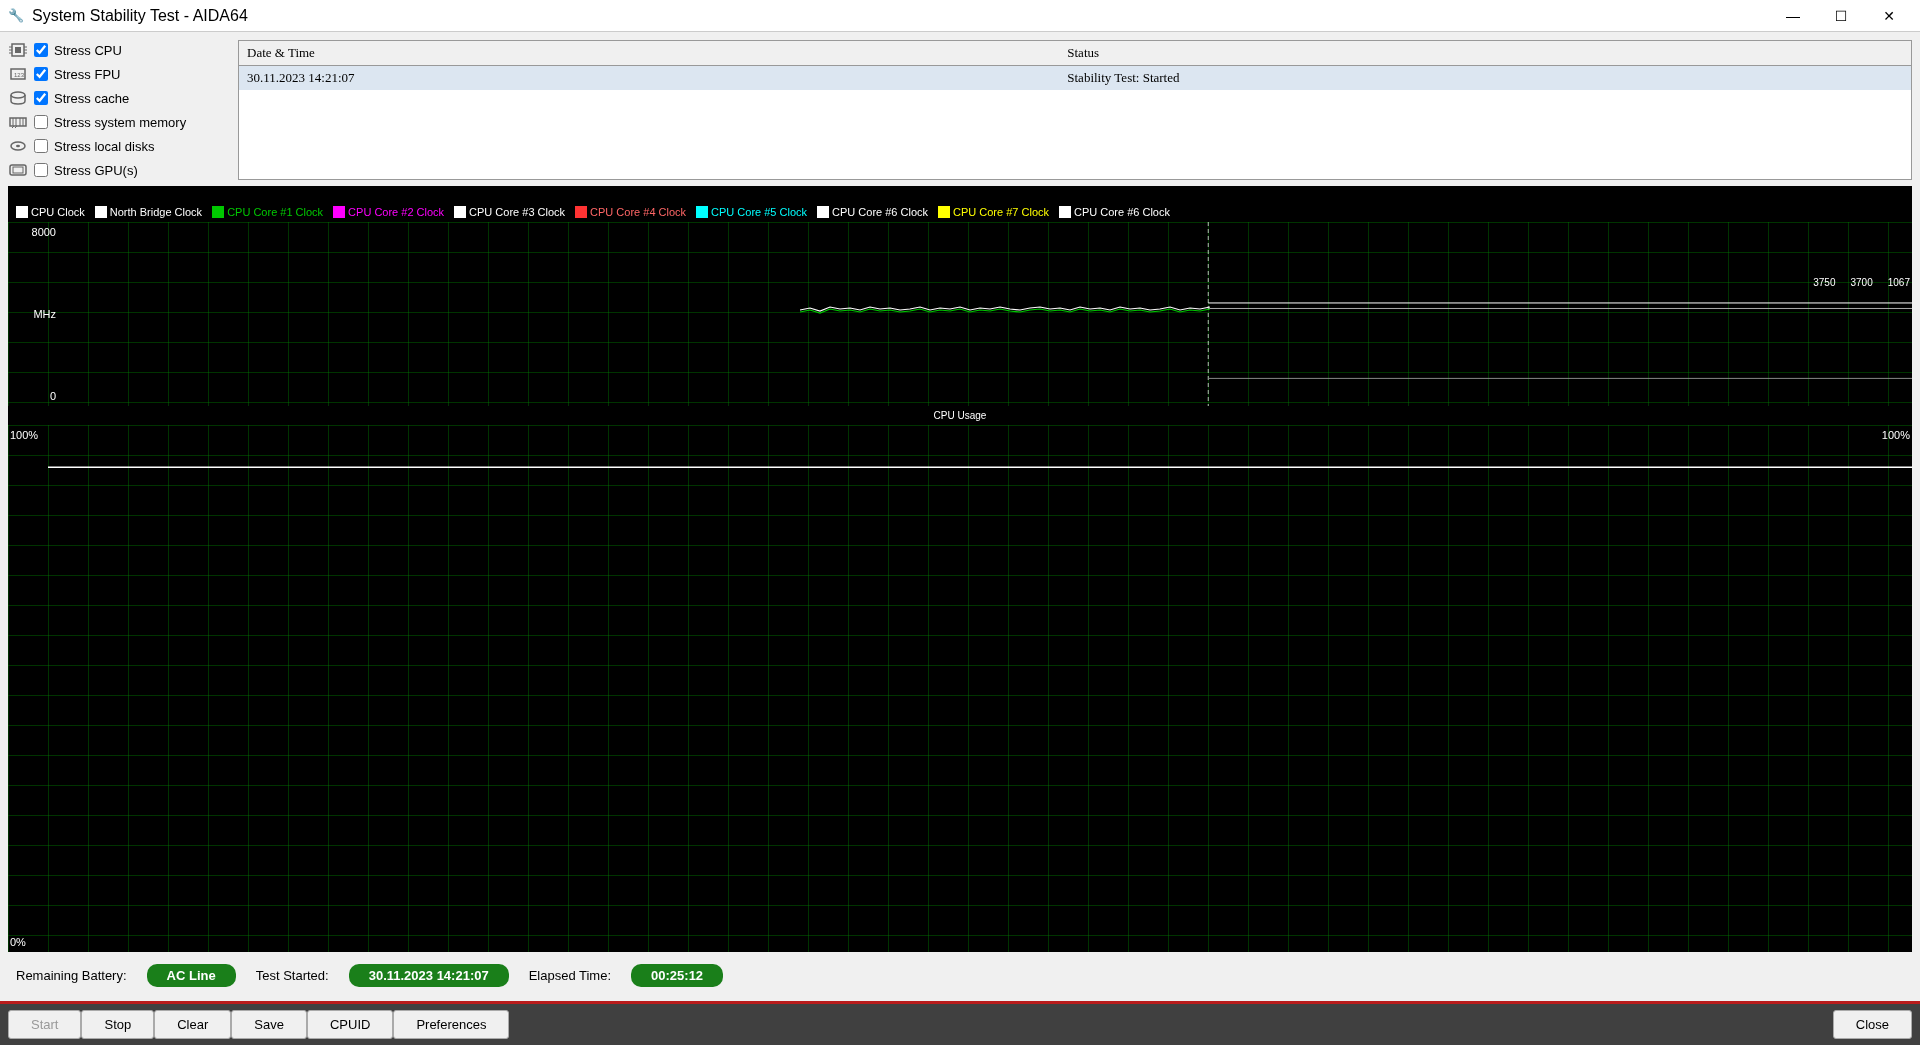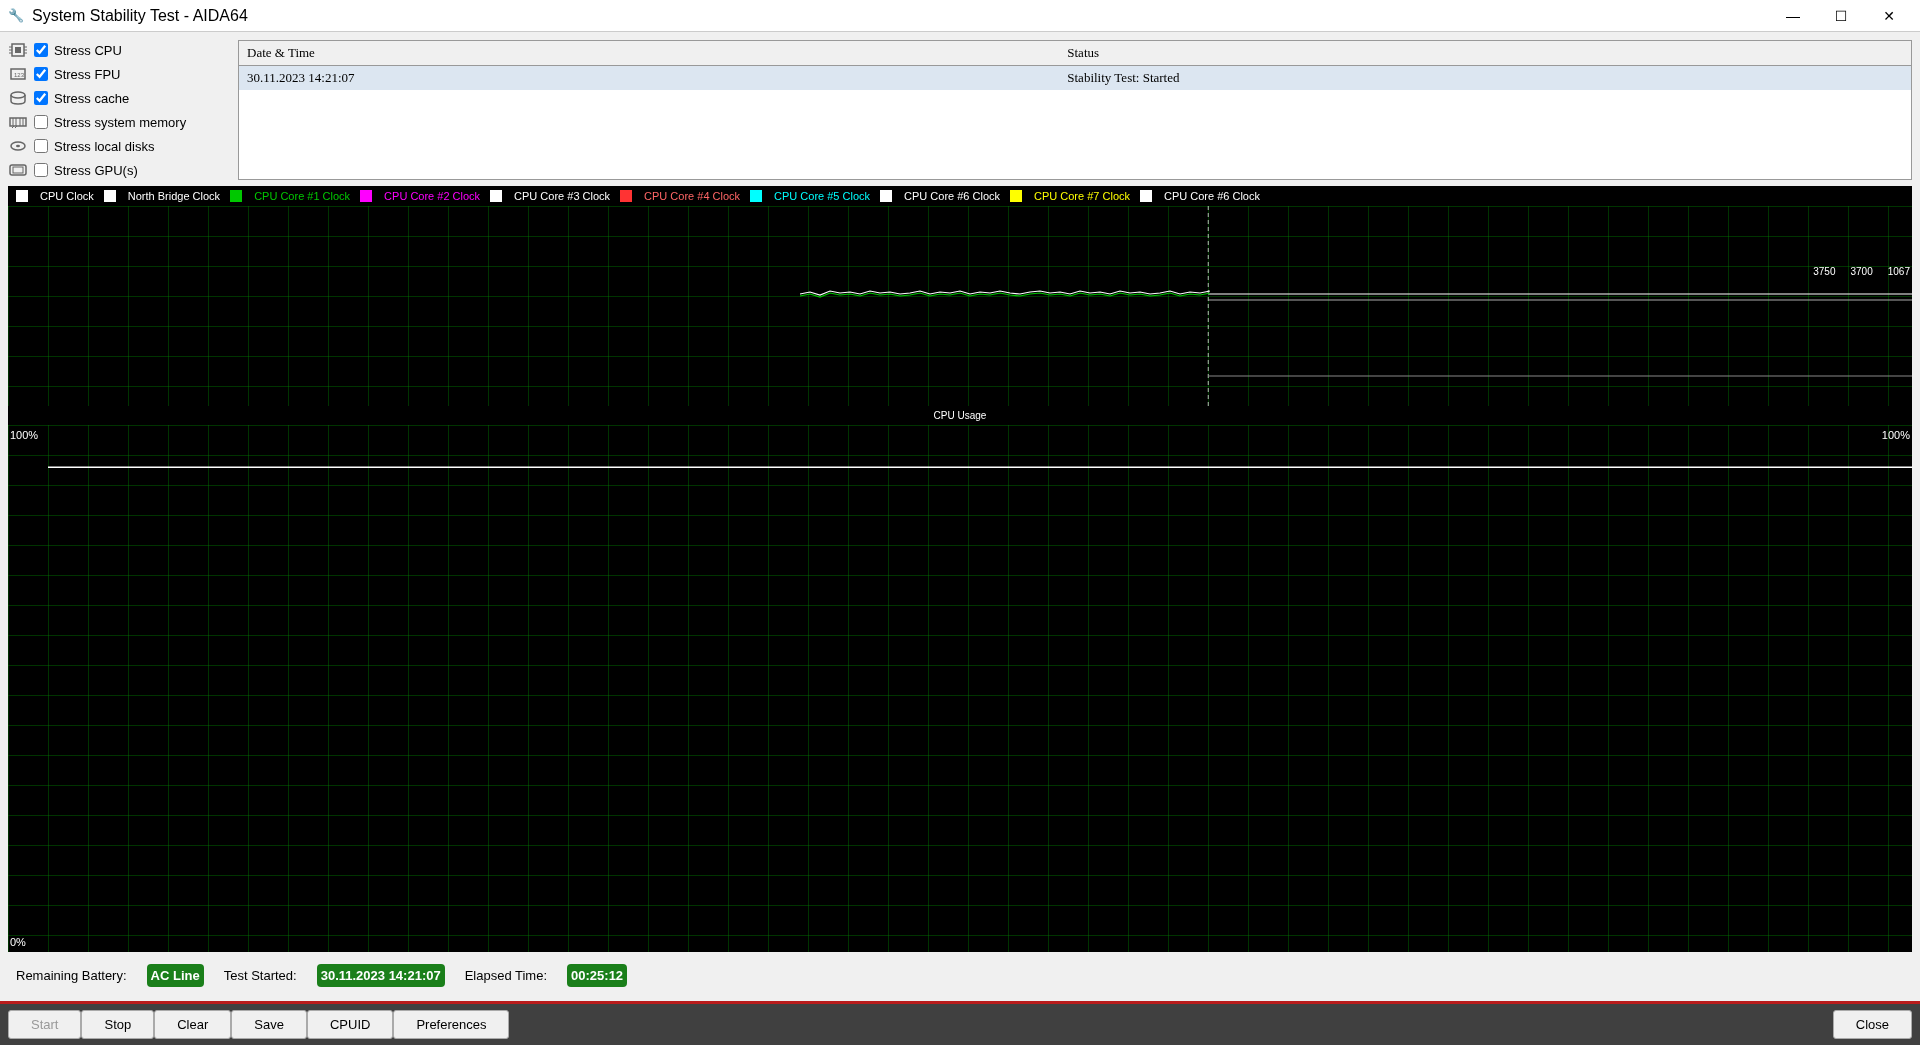--- a/index.html
+++ b/index.html
@@ -173,22 +173,23 @@
     .chart-legend {
       display: flex;
       flex-wrap: wrap;
       gap: 2px 10px;
       padding: 4px 8px;
       background: #000;
     }
     .legend-item {
       display: flex;
       align-items: center;
-      gap: 12px;
+      gap: 3px;
       font-size: 11px;
+      margin-top: 16px;
     }
     .legend-checkbox {
       width: 12px;
       height: 12px;
       background: #fff;
       border: none;
       flex-shrink: 0;
     }
     .legend-text {
       color: #fff;
@@ -230,24 +231,24 @@
       background: #f0f0f0;
       flex-shrink: 0;
     }
     .info-label {
       font-size: 13px;
       color: #000;
     }
     .info-value {
       background: #1a7f1a;
       color: #fff;
-      padding: 4px 4px;
+      padding: 4px 20px;
       font-size: 13px;
       font-weight: bold;
-      border-radius: 4px;
+      border-radius: 10px;
     }
 
     
     .button-bar {
       display: flex;
       align-items: center;
       padding: 6px 8px;
       background: #404040;
       border-top: 3px solid #b91c1c;
       flex-shrink: 0;
@@ -427,20 +428,25 @@
           <span class="legend-text" style="color:#ffff00;">CPU Core #7 Clock</span>
         </div>
         <div class="legend-item">
           <div class="legend-checkbox" style="background:#fff;"></div>
           <span class="legend-text">CPU Core #6 Clock</span>
         </div>
       </div>
 
       <div class="chart-area grid-bg" style="position:relative; flex:1;">
 
+        <div style="position:absolute;left:0;top:0;width:52px;height:100%;display:flex;flex-direction:column;justify-content:space-between;padding:4px 0;z-index:2;">
+          <span style="color:#fff;font-size:11px;text-align:right;padding-right:4px;">8000</span>
+          <span style="color:#fff;font-size:11px;text-align:right;padding-right:4px;">MHz</span>
+          <span style="color:#fff;font-size:11px;text-align:right;padding-right:4px;">0</span>
+        </div>
 
         <div style="position:absolute;right:2px;top:30%;display:flex;flex-direction:row;gap:15px;z-index:2;">
           <span style="color:#fff;font-size:10px;">3750</span>
           <span style="color:#fff;font-size:10px;">3700</span>
           <span style="color:#fff;font-size:10px;">1067</span>
         </div>
 
         <svg style="position:absolute;top:0;left:52px;width:calc(100% - 52px);height:100%;">
 
           <line x1="62%" y1="0" x2="62%" y2="100%" stroke="white" stroke-width="1" stroke-dasharray="4,3" opacity="0.7"></line>

